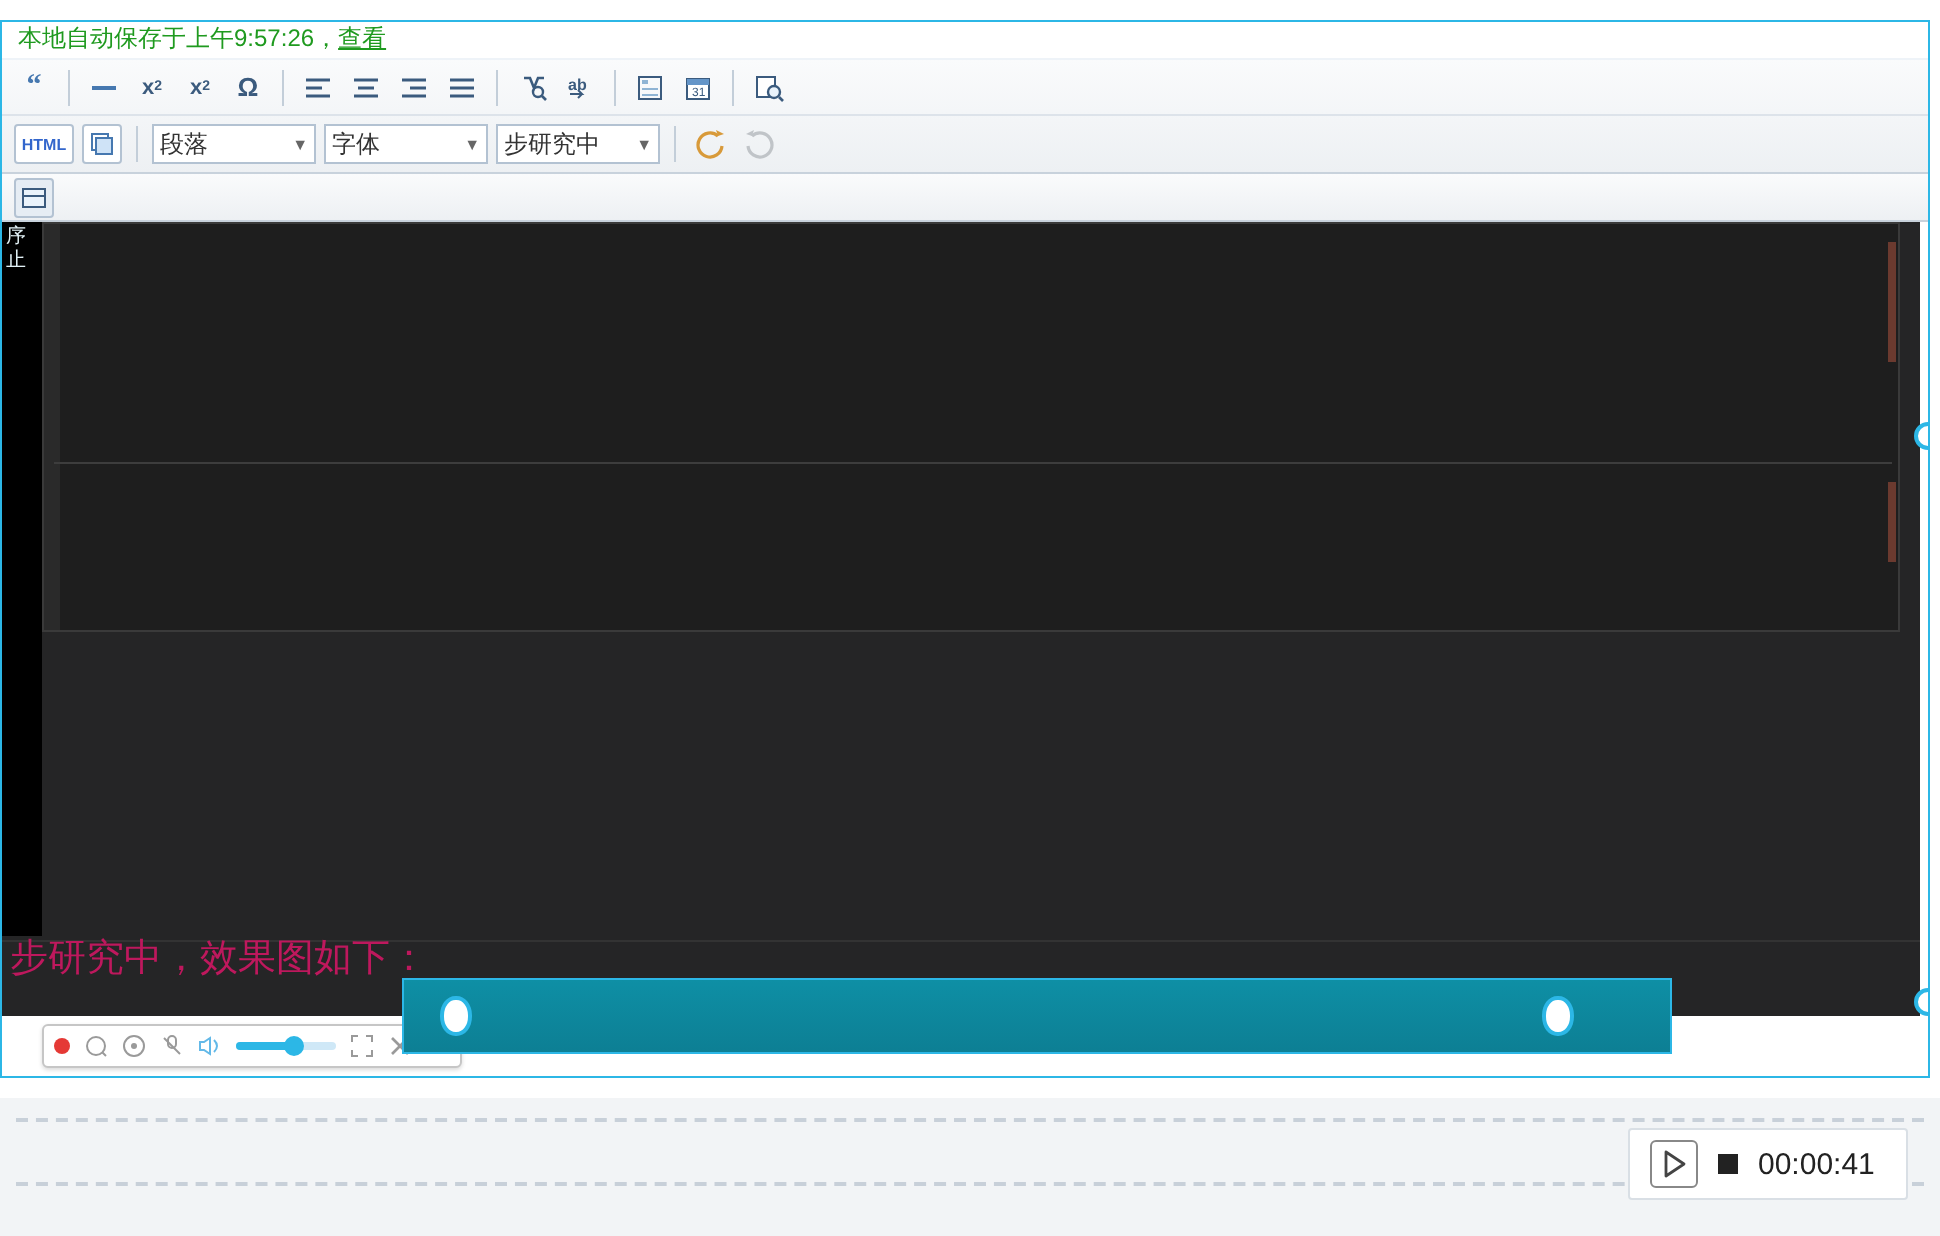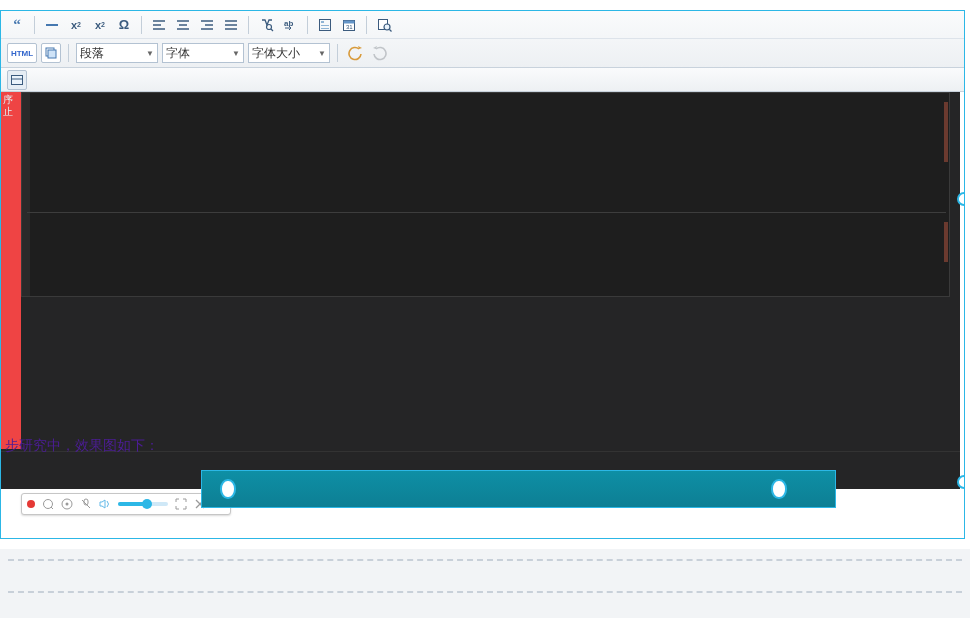--- a/index.html
+++ b/index.html
@@ -29,54 +29,57 @@
 .redo-ico { color: #b7b7b7; }
 
 .toolbar-row3 { height: 24px; display: flex; align-items: center; padding: 0 6px; background: linear-gradient(#fafbfc, #edf0f3); border-bottom: 1px solid #c8d2dc; }
 .toolbar-row3 .tb-btn { border: 1px solid #b3c2d2; background-color: #e6edf4; }
 
 .canvas { position: relative; height: 427px; overflow: hidden; background: #fff; }
 .handle { position: absolute; width: 14px; height: 14px; background: #fff; border: 2px solid #2cb7e6; border-radius: 50%; }
 
 .sel1 { left: 4px; top: 0; width: 248px; height: 275px; }
 .sel1 .dark-app { position: absolute; left: 0; top: 0; right: 4px; bottom: 30px; background: #252526; }
-.sel1 .dark-app .sidepane { position: absolute; left: 0; top: 0; width: 20px; bottom: 40px; background: #ef4444; color: #e2f1f6; font-size: 10px; padding: 2px 2px; line-height: 12px; overflow: hidden; }
+.sel1 .dark-app .sidepane { position: absolute; left: 0; top: 0; width: 20px; bottom: 40px; background: #000000; color: #e2f1f6; font-size: 10px; padding: 2px 2px; line-height: 12px; overflow: hidden; }
 .sel1 .dark-app .code-area { position: absolute; left: 20px; top: 0; right: 10px; height: 205px; background: #1e1e1e; border: 1px solid #3a3a3a; }
 .sel1 .dark-app .code-area .gutter { position: absolute; top: 0; left: 0; width: 8px; bottom: 0; background: #2a2a2a; }
 .sel1 .dark-app .hline { position: absolute; left: 26px; right: 14px; top: 120px; height: 1px; background: #3d3d3d; }
 .sel1 .dark-app .minimap { position: absolute; right: 12px; top: 10px; width: 4px; height: 60px; background: #6b3a2f; }
 .sel1 .dark-app .minimap2 { position: absolute; right: 12px; top: 130px; width: 4px; height: 40px; background: #6b3a2f; }
 .sel1 .dark-app .bot { position: absolute; left: 0; bottom: 0; right: 0; height: 38px; background: #252526; border-top: 1px solid #333; }
 .sel1 .rec-bar { position: absolute; left: 20px; bottom: 4px; width: 210px; height: 22px; background: #fff; border: 1px solid #c6c6c6; border-radius: 3px; display: flex; align-items: center; padding: 0 5px; gap: 7px; box-shadow: 0 1px 2px rgba(0,0,0,0.15); }
 .rec-dot { width: 8px; height: 8px; background: #e53935; border-radius: 50%; }
 .rec-ico { width: 12px; height: 12px; }
 .rec-bar svg { color: #9a9a9a; display: block; }
 .rec-slider { position: relative; width: 50px; height: 4px; background: #cfe8f7; border-radius: 2px; }
 .rec-slider .fill { position: absolute; left: 0; top: 0; height: 4px; width: 28px; background: #2cb7e6; border-radius: 2px; }
 .rec-slider .knob { position: absolute; left: 24px; top: -3px; width: 10px; height: 10px; background: #2cb7e6; border-radius: 50%; }
 
-.content-text { position: absolute; left: 4px; top: 345px; font-size: 14px; color: #4c1d95; }
+.content-text { position: absolute; left: 4px; top: 355px; font-size: 19px; color: #be185d; }
 
 .sel2 { position: absolute; left: 200px; top: 378px; width: 635px; height: 38px; background: linear-gradient(#0e8fa5, #0d7f94); border: 1px solid #2cb7e6; }
 
 .bottom-area { position: absolute; left: 0; top: 549px; right: 0; height: 69px; background: #f2f4f6; }
 .dashed { position: absolute; left: 8px; right: 8px; height: 0; border-top: 2px dashed #c8d0d9; }
 
 .rec-overlay { position: absolute; right: 16px; bottom: 18px; width: 140px; height: 36px; background: #fff; border: 1px solid #d9dfe5; border-radius: 2px; display: flex; align-items: center; padding: 0 10px; gap: 10px; }
 .play-btn { width: 24px; height: 24px; border: 1px solid #888; border-radius: 3px; display: flex; align-items: center; justify-content: center; cursor: pointer; }
 .stop-sq { width: 10px; height: 10px; background: #222; cursor: pointer; }
 .time-txt { font-size: 15px; color: #222; font-family: Arial; }
 </style>
 </head>
 <body>
 
 <div class="container">
 
   <div class="editor-frame">
 
+    <div class="autosave-bar">
+      <span>本地自动保存于上午9:57:26，</span><a href="#">查看</a>
+    </div>
 
     <div class="toolbar">
       <div class="tb-row first">
         <div class="tb-btn" style="color:#4678b0; font-size:15px; font-weight:bold; font-family:Georgia;">“</div>
         <div class="tb-sep"></div>
         <div class="tb-btn">
             <svg width="14" height="14">
               <line x1="1" y1="7" x2="13" y2="7" stroke="#4678b0" stroke-width="2"></line>
             </svg>
           </div>
@@ -162,21 +165,21 @@
         <div class="tb-sep"></div>
         <div class="combo format">
             <span class="combo-label">段落</span>
             <span class="combo-arrow">▼</span>
           </div>
         <div class="combo font">
             <span class="combo-label">字体</span>
             <span class="combo-arrow">▼</span>
           </div>
         <div class="combo size">
-            <span class="combo-label">字体大小</span>
+            <span class="combo-label">步研究中</span>
             <span class="combo-arrow">▼</span>
           </div>
         <div class="tb-sep"></div>
         <div class="tb-btn undo-ico">
             <svg width="15" height="15">
               <path d="M11 3 A6 6 0 1 0 13 8" stroke="#d89a3a" stroke-width="1.6" fill="none"></path>
               <path d="M10 0 L11 3 L14 2 Z" fill="#d89a3a"></path>
             </svg>
           </div>
         <div class="tb-btn redo-ico">
@@ -263,14 +266,23 @@
       </div>
 
     </div>
   </div>
 
   <div class="bottom-area">
     <div class="dashed" style="top:10px;"></div>
     <div class="dashed" style="top:42px;"></div>
   </div>
 
+  <div class="rec-overlay">
+    <div class="play-btn">
+      <svg width="14" height="14">
+          <path d="M3 1 L12 7 L3 13 Z" fill="none" stroke="#444" stroke-width="1.4" stroke-linejoin="round"></path>
+        </svg>
+    </div>
+    <div class="stop-sq"></div>
+    <div class="time-txt">00:00:41</div>
+  </div>
 
 </div>
 
 </body></html>

